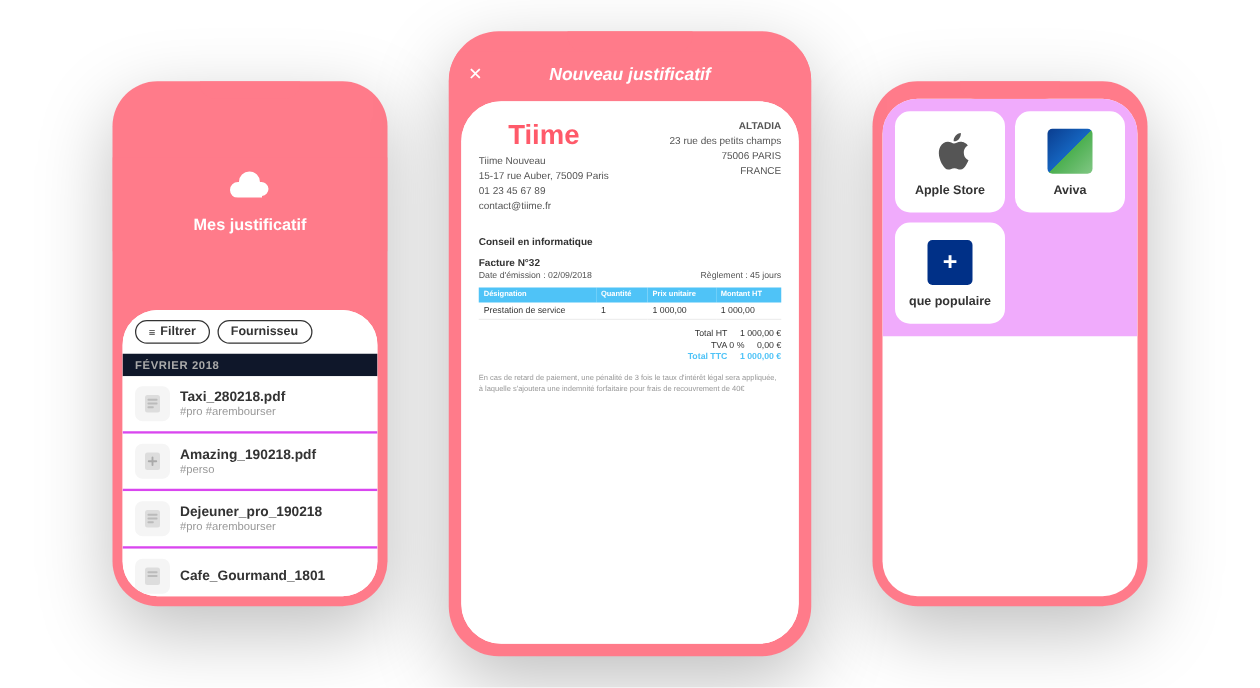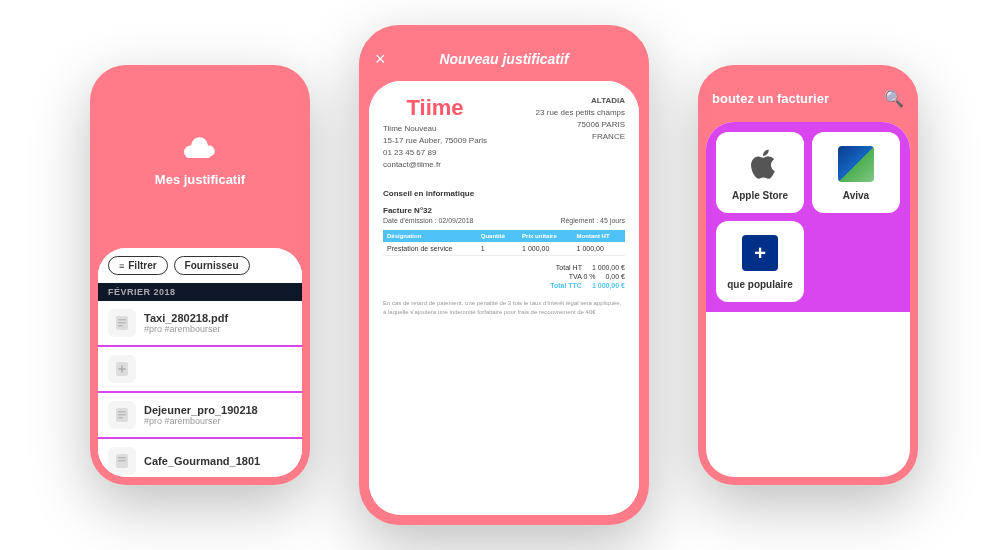--- a/index.html
+++ b/index.html
@@ -331,21 +331,21 @@
     .right-search {
       color: #fff;
       font-size: 16px;
     }
 
     .supplier-grid {
       display: grid;
       grid-template-columns: 1fr 1fr;
       gap: 8px;
       padding: 10px;
-      background: #d946ef;
+      background: #f0abfc;
     }
 
     .supplier-card {
       background: #fff;
       border-radius: 12px;
       padding: 12px 8px;
       display: flex;
       flex-direction: column;
       align-items: center;
       gap: 6px;
@@ -447,20 +447,24 @@
           <div class="doc-name">Taxi_280218.pdf</div>
           <div class="doc-tags">#pro #arembourser</div>
         </div>
       </div>
       <div class="doc-item">
         <div class="doc-icon">
           <svg viewBox="0 0 16 16" fill="none">
               <rect x="2" y="1" width="12" height="14" rx="2" fill="#ddd"></rect>
               <path d="M5 8h6M8 5v6" stroke="#aaa" stroke-width="1.5" stroke-linecap="round"></path>
             </svg>
+        </div>
+        <div class="doc-info">
+          <div class="doc-name">Amazing_190218.pdf</div>
+          <div class="doc-tags">#perso</div>
         </div>
       </div>
       <div class="doc-item">
         <div class="doc-icon">
           <svg viewBox="0 0 16 16" fill="none">
               <rect x="2" y="1" width="12" height="14" rx="2" fill="#ddd"></rect>
               <rect x="4" y="4" width="8" height="1.5" rx="0.5" fill="#bbb"></rect>
               <rect x="4" y="7" width="8" height="1.5" rx="0.5" fill="#bbb"></rect>
               <rect x="4" y="10" width="5" height="1.5" rx="0.5" fill="#bbb"></rect>
             </svg>
@@ -553,24 +557,20 @@
           </div>
         </div>
 
         <div class="invoice-note">En cas de retard de paiement, une pénalité de 3 fois le taux d'intérêt légal sera appliquée, à laquelle s'ajoutera une indemnité forfaitaire pour frais de recouvrement de 40€</div>
       </div>
     </div>
   </div>
 
   <div class="phone phone-right">
     <div class="notch"></div>
-    <div class="right-header">
-      <div class="right-title">boutez un facturier</div>
-      <div class="right-search">🔍</div>
-    </div>
     <div class="phone-screen">
       <div class="supplier-grid">
 
         <div class="supplier-card">
           <div class="supplier-logo">
             <svg viewBox="0 0 40 44" width="36" height="36" fill="#555">
               <path d="M33.5 23.1c-.1-4.5 3.7-6.7 3.9-6.8-2.1-3.1-5.4-3.5-6.6-3.6-2.8-.3-5.5 1.7-6.9 1.7-1.4 0-3.6-1.6-5.9-1.6-3 .1-5.8 1.8-7.4 4.5-3.2 5.5-.8 13.6 2.2 18.1 1.5 2.2 3.3 4.6 5.6 4.5 2.3-.1 3.1-1.4 5.9-1.4 2.7 0 3.5 1.4 5.9 1.4 2.4 0 3.9-2.1 5.4-4.3 1.7-2.5 2.4-4.9 2.5-5-.1 0-4.7-1.8-4.6-7.5z"></path>
               <path d="M28.8 9.9c1.2-1.5 2.1-3.6 1.8-5.7-1.8.1-4 1.2-5.2 2.7-1.1 1.3-2.1 3.4-1.8 5.4 2 .1 4-1 5.2-2.4z"></path>
             </svg>
           </div>

